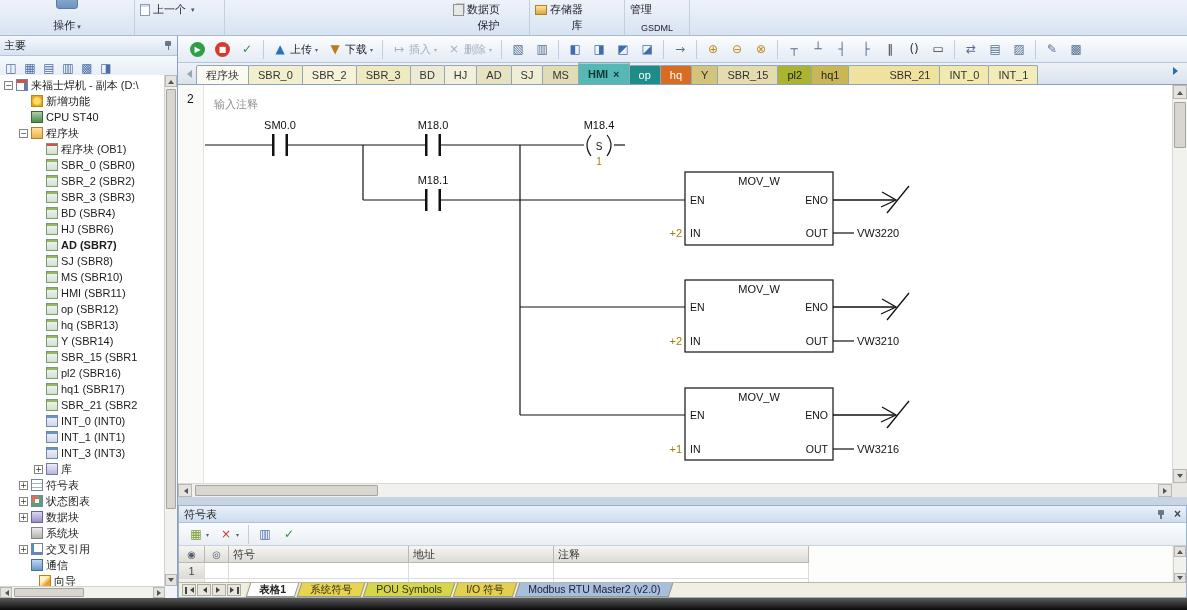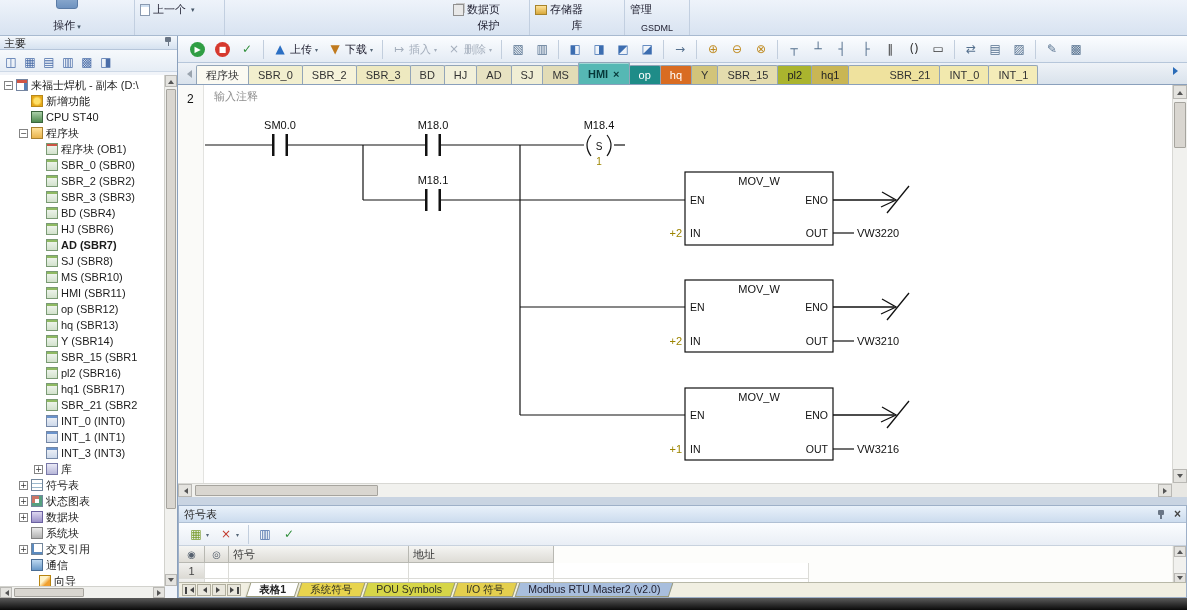--- a/index.html
+++ b/index.html
@@ -30,22 +30,22 @@
   .tbtn { display:inline-flex; align-items:center; height:22px; padding:0 3px; margin:0 1px; border:1px solid transparent; border-radius:2px; cursor:default; }
   .tglyph { font-family:"DejaVu Sans","DejaVu Sans Mono",sans-serif; font-size:12px; line-height:16px; min-width:14px; text-align:center; }
   .roundbg { width:15px; height:15px; min-width:15px; border-radius:50%; color:#fff; font-size:8px; line-height:15px; }
   .tlabel { font-size:11px; margin-left:3px; color:#223; }
   .tarrow { font-size:6px; color:#567; margin-left:3px; }
   .tbtn.disabled .tlabel, .tbtn.disabled .tglyph, .tbtn.disabled .tarrow { color:#a4aebc; }
   .tsep { width:1px; height:19px; background:#c2cedd; margin:0 4px; }
 
   
   .tree { position:absolute; left:0; top:36px; width:178px; height:562px; background:#f1f4f9; border-right:1px solid #8aa0bc; }
-  .tree-header { height:14px; background:linear-gradient(#f4f8fc,#d6e2f0); border-bottom:1px solid #b6c6da;
-                 display:flex; align-items:flex-start; padding:0 4px; font-size:11px; }
+  .tree-header { height:20px; background:linear-gradient(#f4f8fc,#d6e2f0); border-bottom:1px solid #b6c6da;
+                 display:flex; align-items:center; padding:0 4px; font-size:11px; }
   .tree-header .sp { flex:1; }
   .pin { position:relative; width:10px; height:11px; }
   .pin:before { content:""; position:absolute; left:2px; top:1px; width:6px; height:5px; background:#6a7686; border-radius:1px; }
   .pin:after { content:""; position:absolute; left:4.5px; top:6px; width:1.5px; height:4px; background:#6a7686; }
   .tree-icons { height:22px; border-bottom:1px solid #cdd8e6; display:flex; align-items:center; padding-left:2px; gap:1px;
                 background:linear-gradient(#f6f9fc,#e6edf5); }
   .vicon { width:18px; height:18px; text-align:center; font-family:"DejaVu Sans",sans-serif; font-size:12px; line-height:18px; color:#4a6da8; border:1px solid transparent; border-radius:2px; }
   .tree-body { position:absolute; left:0; top:39px; width:165px; height:511px; background:#fff; overflow:hidden; padding-top:2px; }
   .trow { display:flex; align-items:center; height:16px; white-space:nowrap; cursor:default; }
   .exp { width:9px; height:9px; border:1px solid #848484; background:#fff; font:8px/7px "DejaVu Sans",sans-serif;
@@ -91,21 +91,21 @@
   .ptab.active { height:22px; font-weight:bold; box-shadow:inset 0 1px rgba(255,255,255,.45); }
   .tclose { margin-left:5px; font-size:11px; font-weight:bold; }
   .tabscroll-r { position:absolute; right:2px; bottom:3px; }
   .tri.right-blue { border-left:5px solid #2b6cb8; border-top-width:4px; border-bottom-width:4px; }
   .tri.left-gray { border-right:5px solid #9aa4ae; border-top-width:4px; border-bottom-width:4px; }
 
   
   .editor { position:absolute; left:178px; top:85px; width:994px; height:398px; background:#fff; overflow:hidden; }
   .net-margin { position:absolute; left:0; top:0; width:26px; height:398px; background:#fafaf8; border-right:1px solid #e3e3e0; }
   .net-num { position:absolute; left:9px; top:7px; font-size:12px; color:#111; }
-  .net-comment { position:absolute; left:36px; top:4px; font-size:11px; color:#8f8f8f; }
+  .net-comment { position:absolute; left:36px; top:12px; font-size:11px; color:#8f8f8f; }
   .ladder-svg { position:absolute; left:0; top:0; }
   .editor-hscroll { position:absolute; left:178px; top:483px; width:994px; height:14px; border-top:1px solid #d8d8d4; }
   .editor-vscroll { position:absolute; left:1172px; top:85px; width:15px; height:398px; border-left:1px solid #d8d8d4; }
   .sb-corner { position:absolute; left:1172px; top:483px; width:15px; height:14px; background:#e8e7e3; }
 
   
   .bottom { position:absolute; left:178px; top:505px; width:1009px; height:93px; background:#f4f4ef; border:1px solid #9eb0c8; }
   .btitle { height:17px; background:linear-gradient(#e9f1fa,#ccdcee); border-bottom:1px solid #b0c0d4;
             display:flex; align-items:center; padding:0 5px; font-size:11px; }
   .btitle .sp { flex:1; }
@@ -690,20 +690,21 @@
     <div class="btable">
       <div class="hrow">
         <div class="hcell" style="width:26px;">
             <span class="hicon">◉</span>
           </div>
         <div class="hcell" style="width:24px;">
             <span class="hicon">◎</span>
           </div>
         <div class="hcell" style="width:180px;">符号</div>
         <div class="hcell" style="width:145px;">地址</div>
+        <div class="hcell" style="width:255px;">注释</div>
       </div>
       <div class="drow">
         <div class="dcell rownum" style="width:26px;">1</div>
         <div class="dcell" style="width:24px;"></div>
         <div class="dcell" style="width:180px;"></div>
         <div class="dcell" style="width:145px;"></div>
         <div class="dcell" style="width:255px;"></div>
       </div>
       <div class="drow">
         <div class="dcell rownum" style="width:26px;"></div>

